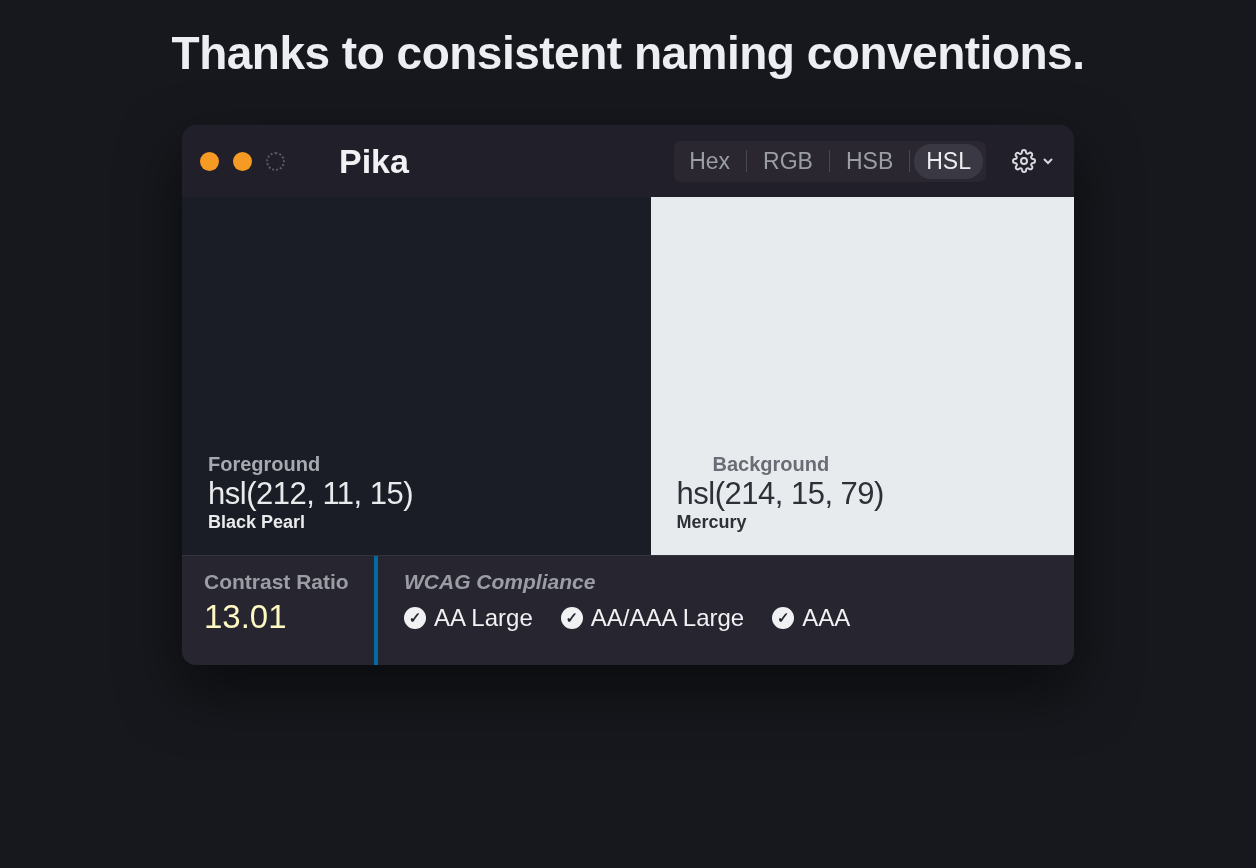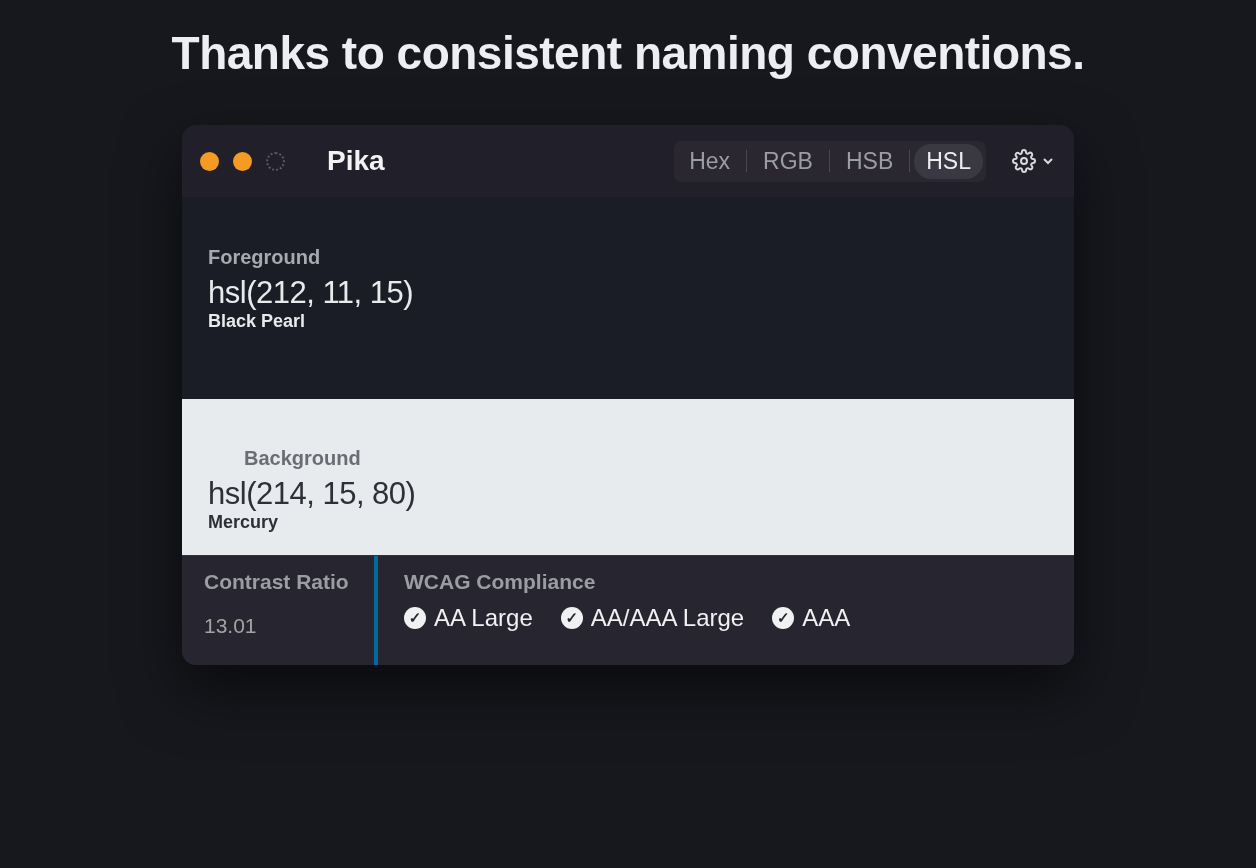--- a/index.html
+++ b/index.html
@@ -49,23 +49,23 @@
     }
     .traffic-dot {
       width: 19px;
       height: 19px;
       border-radius: 50%;
     }
     .traffic-close { background: #f59a23; }
     .traffic-min { background: #f59a23; }
     .traffic-max { background: transparent; border: 2px dotted #5a5a63; width: 19px; height: 19px; }
     .app-title {
-      font-size: 28px;
+      font-size: 34px;
       font-weight: 700;
-      margin-left: 28px;
+      margin-left: 40px;
       color: #f2f2f4;
     }
     .spacer { flex: 1; }
     .format-tabs {
       display: flex;
       align-items: center;
       background: #2a2731;
       border-radius: 7px;
       padding: 3px;
       gap: 4px;
@@ -92,42 +92,42 @@
       gap: 4px;
       margin-left: 12px;
       cursor: pointer;
       color: #d7d8dc;
     }
     .gear-svg { width: 24px; height: 24px; }
     .chev-svg { width: 16px; height: 16px; }
 
     .swatches {
       display: grid;
-      grid-template-columns: 1fr;
+      grid-template-columns: 1fr 1fr;
       height: 358px;
       gap: 45px;
     }
     .swatch {
       display: flex;
       flex-direction: column;
       justify-content: flex-end;
       padding: 22px 26px;
     }
     .swatch-fg { background: #1b1d26; color: #e9eaec; }
     .swatch-bg { background: #e8ebee; color: #2d3036; }
     .swatch-role {
       font-size: 20px;
       font-weight: 600;
     }
     .swatch-role.fg { color: #a7a9b0; }
     .swatch-role.bg { color: #6a6d74; margin-left: 36px; }
     .swatch-value {
       font-size: 31px;
       font-weight: 500;
-      margin-top: 6px;
+      margin-top: 0;
       letter-spacing: -0.5px;
     }
     .swatch-name {
       font-size: 18px;
       font-weight: 700;
       margin-top: 0;
     }
 
     .footer {
       display: grid;
@@ -139,32 +139,33 @@
     .contrast {
       padding: 14px 22px;
       border-right: 4px solid #0369a1;
     }
     .contrast-label {
       font-size: 21px;
       font-weight: 600;
       color: #9b9da4;
     }
     .contrast-value {
-      font-size: 21px;
-      font-weight: 500;
-      color: #a3a3a3;
-      margin-top: 20px;
+      font-size: 33px;
+      font-weight: 500;
+      color: #fef9c3;
+      margin-top: 4px;
     }
     .wcag {
       padding: 14px 26px;
     }
     .wcag-label {
       font-size: 21px;
       font-weight: 600;
       color: #9b9da4;
+      font-style: italic;
     }
     .badges {
       display: flex;
       gap: 28px;
       margin-top: 10px;
       align-items: center;
     }
     .badge {
       display: flex;
       align-items: center;
@@ -224,21 +225,21 @@
     </div>
 
     <div class="swatches">
       <div class="swatch swatch-fg">
         <span class="swatch-role fg">Foreground</span>
         <span class="swatch-value">hsl(212, 11, 15)</span>
         <span class="swatch-name">Black Pearl</span>
       </div>
       <div class="swatch swatch-bg">
         <span class="swatch-role bg">Background</span>
-        <span class="swatch-value">hsl(214, 15, 80)</span>
+        <span class="swatch-value">hsl(214, 15, 79)</span>
         <span class="swatch-name">Mercury</span>
       </div>
     </div>
 
     <div class="footer">
       <div class="contrast">
         <div class="contrast-label">Contrast Ratio</div>
         <div class="contrast-value">13.01</div>
       </div>
       <div class="wcag">

